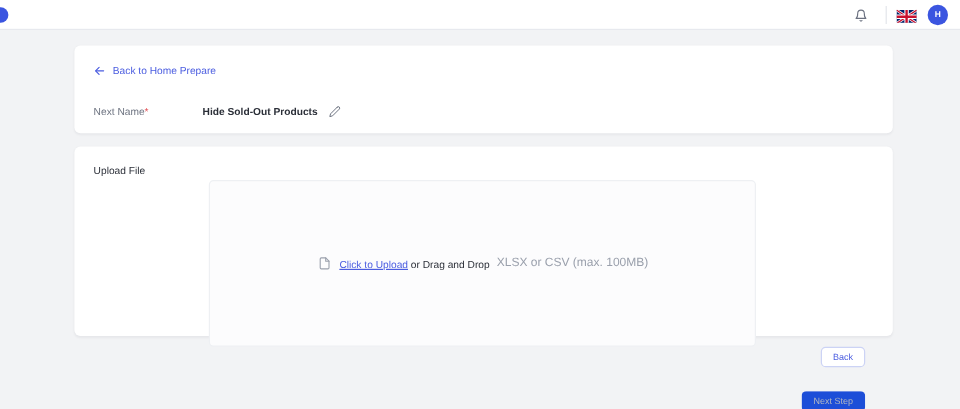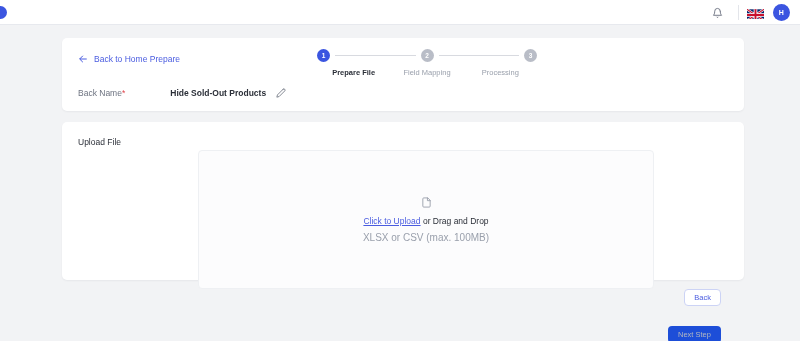--- a/index.html
+++ b/index.html
@@ -231,26 +231,25 @@
   .dropzone {
     position: absolute;
     left: 112px;
     top: 28px;
     width: 456px;
     height: 139px;
     background: #fcfcfd;
     border: 1px solid #eef0f3;
     border-radius: 4px;
     display: flex;
-    flex-direction: column;
+    flex-direction: row;
     align-items: center;
     justify-content: center;
     gap: 6px;
     cursor: pointer;
-    margin-left: 24px;
   }
 
   .dz-icon {
     width: 13px;
     height: 13px;
     display: flex;
     align-items: center;
     justify-content: center;
     margin-bottom: 1px;
   }
@@ -345,37 +344,23 @@
   <a class="back-link">
     <span class="arrow">
       <svg width="10" height="10" viewBox="0 0 24 24" fill="none" stroke="#4a5ce0" stroke-width="2.4" stroke-linecap="round" stroke-linejoin="round">
         <line x1="20" y1="12" x2="5" y2="12"></line>
         <polyline points="11 19 4 12 11 5"></polyline>
       </svg>
     </span>
     <span>Back to Home Prepare</span>
   </a>
 
-  <div class="stepper">
-    <div class="step-rail">
-      <div class="step-node active">1</div>
-      <div class="step-line"></div>
-      <div class="step-node inactive">2</div>
-      <div class="step-line"></div>
-      <div class="step-node inactive">3</div>
-    </div>
-    <div class="step-labels">
-      <div class="step-label active">Prepare File</div>
-      <div class="step-label inactive">Field Mapping</div>
-      <div class="step-label inactive">Processing</div>
-    </div>
-  </div>
 
   <div class="feedname-row">
-    <span class="feedname-label"><span>Back Name</span><span class="req">*</span></span>
+    <span class="feedname-label"><span>Next Name</span><span class="req">*</span></span>
     <span class="feedname-value">Hide Sold-Out Products</span>
     <span class="edit-btn">
       <svg width="10" height="10" viewBox="0 0 24 24" fill="none" stroke="#6d7380" stroke-width="2" stroke-linecap="round" stroke-linejoin="round">
         <path d="M17 3a2.828 2.828 0 1 1 4 4L7.5 20.5 2 22l1.5-5.5L17 3z"></path>
       </svg>
     </span>
   </div>
 </div>
 
 <div class="card card-bottom">

